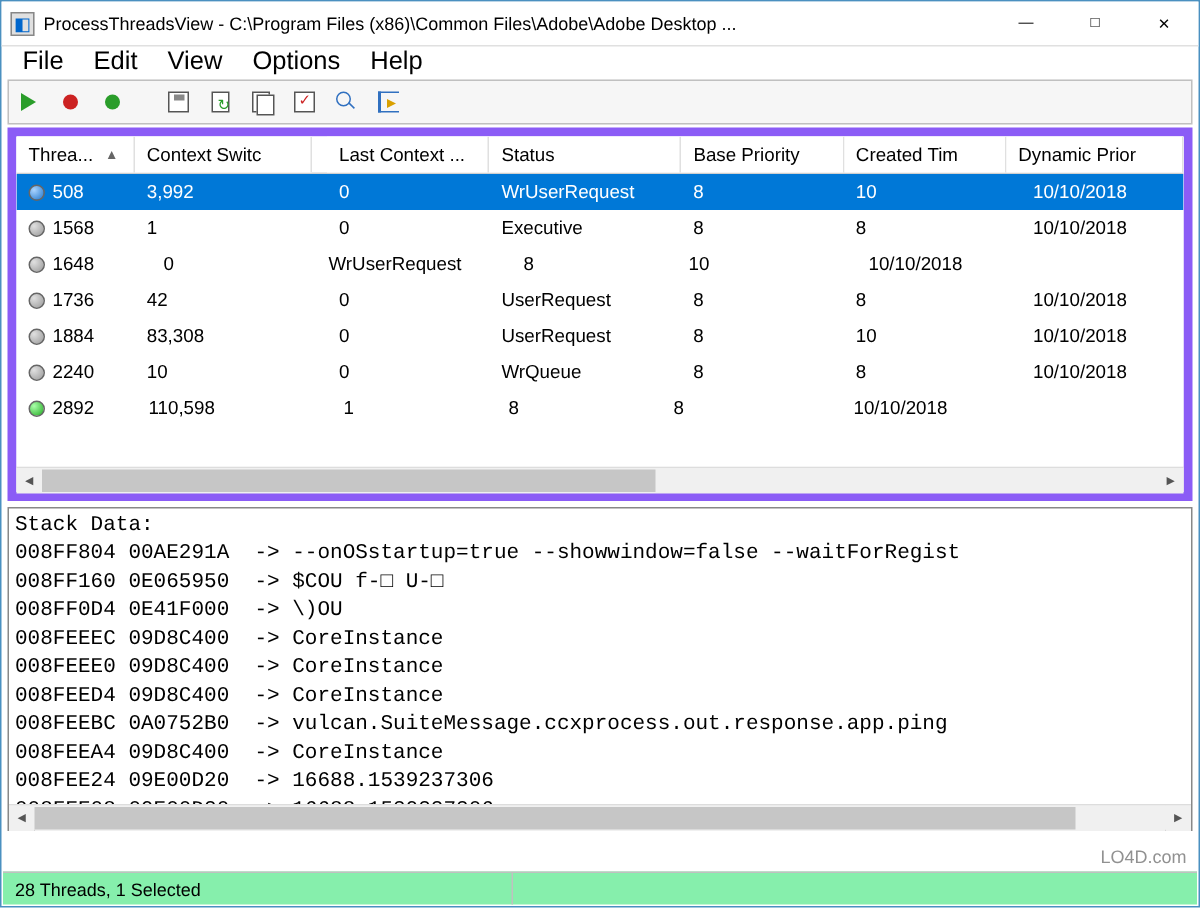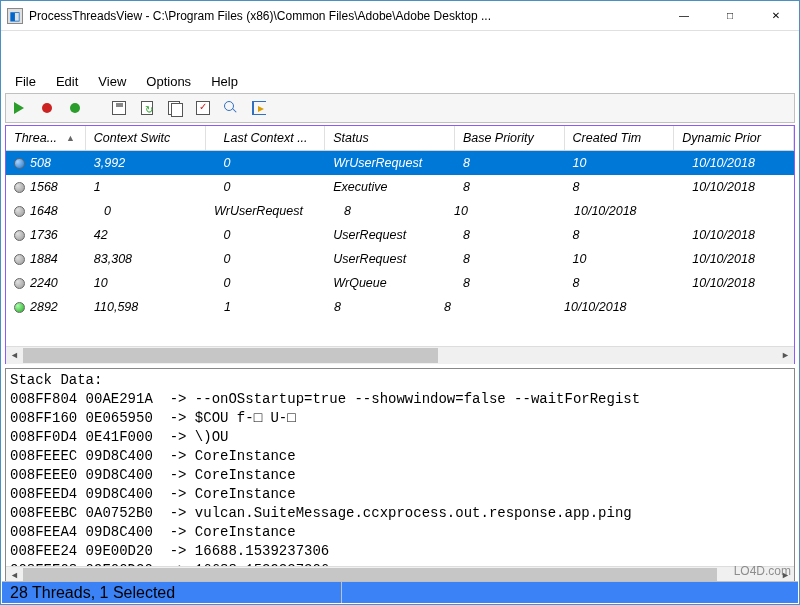--- a/index.html
+++ b/index.html
@@ -38,22 +38,21 @@
     display: flex; align-items: center; justify-content: center;
     font-family: "Segoe UI Symbol", sans-serif;
     font-size: 10px;
   }
   
   .menubar {
     height: 20px;
     display: flex;
     align-items: center;
     padding: 0 4px;
-    font-size: 13px;
-    margin-top: 40px;
+    font-size: 17px;
   }
   .menubar .menuitem { padding: 2px 10px; }
   
   .toolbar {
     height: 30px;
     border: 1px solid #c0c0c0;
     margin: 2px 4px;
     display: flex;
     align-items: center;
     padding: 0 4px;
@@ -79,22 +78,21 @@
   .props::after{content:'✓';position:absolute;top:-1px;left:2px;color:#cc2222;font-size:10px;}
   .find { width:14px;height:14px;position:relative; }
   .find::before{content:'';position:absolute;width:8px;height:8px;border:1px solid #3070c0;border-radius:50%;top:0;left:0;}
   .find::after{content:'';position:absolute;width:5px;height:1px;background:#3070c0;top:9px;left:8px;transform:rotate(45deg);}
   .exit { width:14px;height:14px;position:relative;border-left:2px solid #3070c0;border-top:1px solid #3070c0;border-bottom:1px solid #3070c0; }
   .exit::after{content:'';position:absolute;top:4px;left:4px;width:0;height:0;border-left:6px solid #d9a000;border-top:3px solid transparent;border-bottom:3px solid transparent;}
 
   
   .listview-wrap {
     margin: 0 4px 4px 4px;
-    border: 1px solid #8b5cf6;
-    font-style: italic;
+    border: 6px solid #8b5cf6;
   }
   .listview {
     width: 100%;
     height: 220px;
     overflow: hidden;
     background: #fff;
     position: relative;
   }
   .lv-header {
     display: flex;
@@ -161,25 +159,25 @@
     white-space: pre;
     overflow: hidden;
     padding: 2px 4px;
     line-height: 19px;
   }
 
   
   .statusbar {
     position:absolute; bottom:1px; left:1px; right:1px;
     height: 22px;
-    background:#3b82f6;
+    background:#86efac;
     border-top:1px solid #c0c0c0;
     display:flex;
     align-items:center;
-    font-size:16px;
+    font-size:12px;
   }
   .statusbar .cell1 { width:340px;padding:0 8px;border-right:1px solid #c0c0c0;height:100%;display:flex;align-items:center; }
   .statusbar .cell2 { flex:1;padding:0 8px;color:#000; }
   .statusbar .cell2 a { color:#0000cc;text-decoration:underline; }
 
   .watermark {
     position:absolute; right:8px; bottom:26px;
     font-size:12px; color:rgba(108,108,108,0.75);
     font-family:Arial,sans-serif;
     pointer-events:none;

